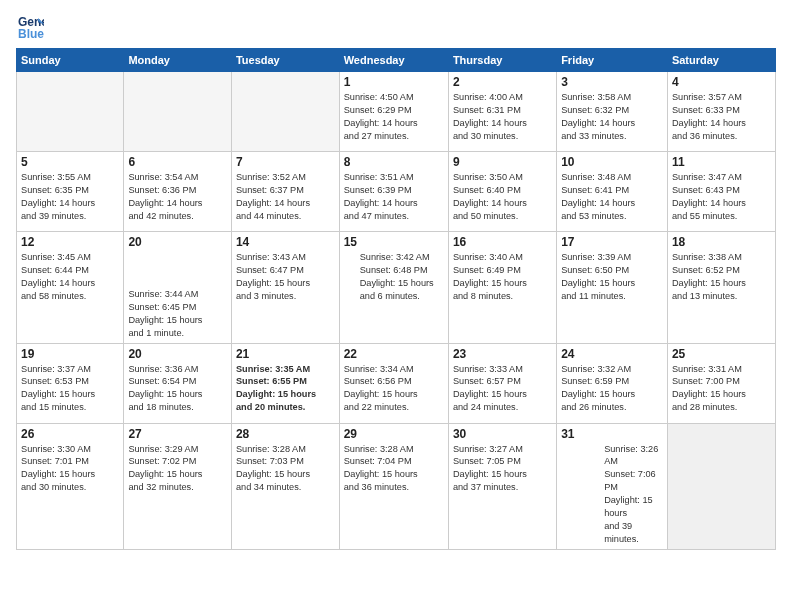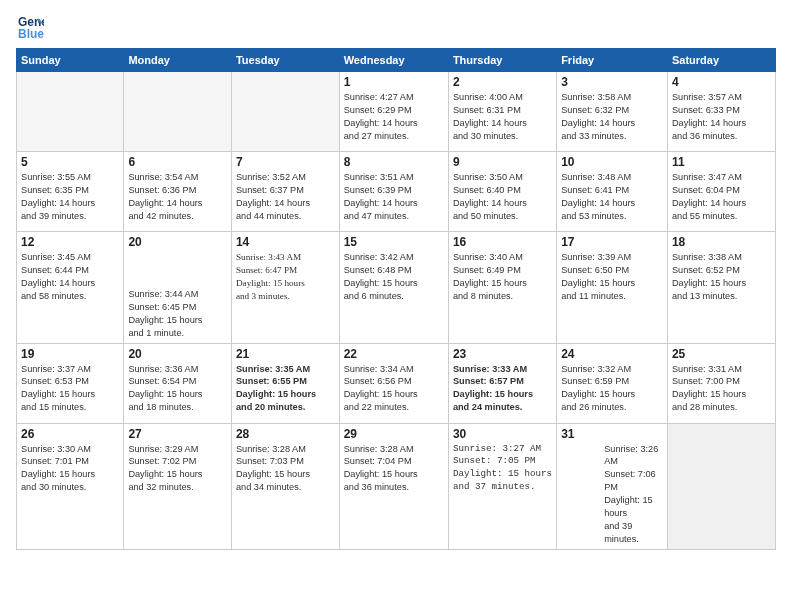--- a/index.html
+++ b/index.html
@@ -117,21 +117,21 @@
           <th>Saturday</th>
         </tr>
     </thead>
     <tbody id="calendar-body">
     <tr>
           <td class="empty"></td>
           <td class="empty"></td>
           <td class="empty"></td>
           <td>
             <div class="day-num">1</div>
-            <div class="day-info" style="white-space: pre-line;">Sunrise: 4:27 AM
+            <div class="day-info" style="white-space: pre-line;">Sunrise: 4:50 AM
 Sunset: 6:29 PM
 Daylight: 14 hours
 and 27 minutes.</div>
           </td>
           <td>
             <div class="day-num">2</div>
             <div class="day-info" style="white-space: pre-line;">Sunrise: 4:00 AM
 Sunset: 6:31 PM
 Daylight: 14 hours
 and 30 minutes.</div>
@@ -190,21 +190,21 @@
           <td>
             <div class="day-num">10</div>
             <div class="day-info" style="white-space: pre-line;">Sunrise: 3:48 AM
 Sunset: 6:41 PM
 Daylight: 14 hours
 and 53 minutes.</div>
           </td>
           <td>
             <div class="day-num">11</div>
             <div class="day-info" style="white-space: pre-line;">Sunrise: 3:47 AM
-Sunset: 6:04 PM
+Sunset: 6:43 PM
 Daylight: 14 hours
 and 55 minutes.</div>
           </td>
         </tr>
         <tr>
           <td>
             <div class="day-num">12</div>
             <div class="day-info" style="white-space: pre-line;">Sunrise: 3:45 AM
 Sunset: 6:44 PM
 Daylight: 14 hours
@@ -212,28 +212,28 @@
           </td>
           <td>
             <div class="day-num">20</div>
             <div class="day-info" style="white-space: pre-line; margin-top: 39px;">Sunrise: 3:44 AM
 Sunset: 6:45 PM
 Daylight: 15 hours
 and 1 minute.</div>
           </td>
           <td>
             <div class="day-num">14</div>
-            <div class="day-info" style="white-space: pre-line; font-family: Liberation Serif, serif;">Sunrise: 3:43 AM
+            <div class="day-info" style="white-space: pre-line;">Sunrise: 3:43 AM
 Sunset: 6:47 PM
 Daylight: 15 hours
 and 3 minutes.</div>
           </td>
           <td>
             <div class="day-num">15</div>
-            <div class="day-info" style="white-space: pre-line;">Sunrise: 3:42 AM
+            <div class="day-info" style="white-space: pre-line; margin-left: 16px;">Sunrise: 3:42 AM
 Sunset: 6:48 PM
 Daylight: 15 hours
 and 6 minutes.</div>
           </td>
           <td>
             <div class="day-num">16</div>
             <div class="day-info" style="white-space: pre-line;">Sunrise: 3:40 AM
 Sunset: 6:49 PM
 Daylight: 15 hours
 and 8 minutes.</div>
@@ -277,21 +277,21 @@
           </td>
           <td>
             <div class="day-num">22</div>
             <div class="day-info" style="white-space: pre-line;">Sunrise: 3:34 AM
 Sunset: 6:56 PM
 Daylight: 15 hours
 and 22 minutes.</div>
           </td>
           <td>
             <div class="day-num">23</div>
-            <div class="day-info" style="white-space: pre-line; font-weight: bold;">Sunrise: 3:33 AM
+            <div class="day-info" style="white-space: pre-line;">Sunrise: 3:33 AM
 Sunset: 6:57 PM
 Daylight: 15 hours
 and 24 minutes.</div>
           </td>
           <td>
             <div class="day-num">24</div>
             <div class="day-info" style="white-space: pre-line;">Sunrise: 3:32 AM
 Sunset: 6:59 PM
 Daylight: 15 hours
 and 26 minutes.</div>
@@ -328,21 +328,21 @@
           </td>
           <td>
             <div class="day-num">29</div>
             <div class="day-info" style="white-space: pre-line;">Sunrise: 3:28 AM
 Sunset: 7:04 PM
 Daylight: 15 hours
 and 36 minutes.</div>
           </td>
           <td>
             <div class="day-num">30</div>
-            <div class="day-info" style="white-space: pre-line; font-family: Liberation Mono, monospace;">Sunrise: 3:27 AM
+            <div class="day-info" style="white-space: pre-line;">Sunrise: 3:27 AM
 Sunset: 7:05 PM
 Daylight: 15 hours
 and 37 minutes.</div>
           </td>
           <td>
             <div class="day-num">31</div>
             <div class="day-info" style="white-space: pre-line; margin-left: 43px;">Sunrise: 3:26 AM
 Sunset: 7:06 PM
 Daylight: 15 hours
 and 39 minutes.</div>

